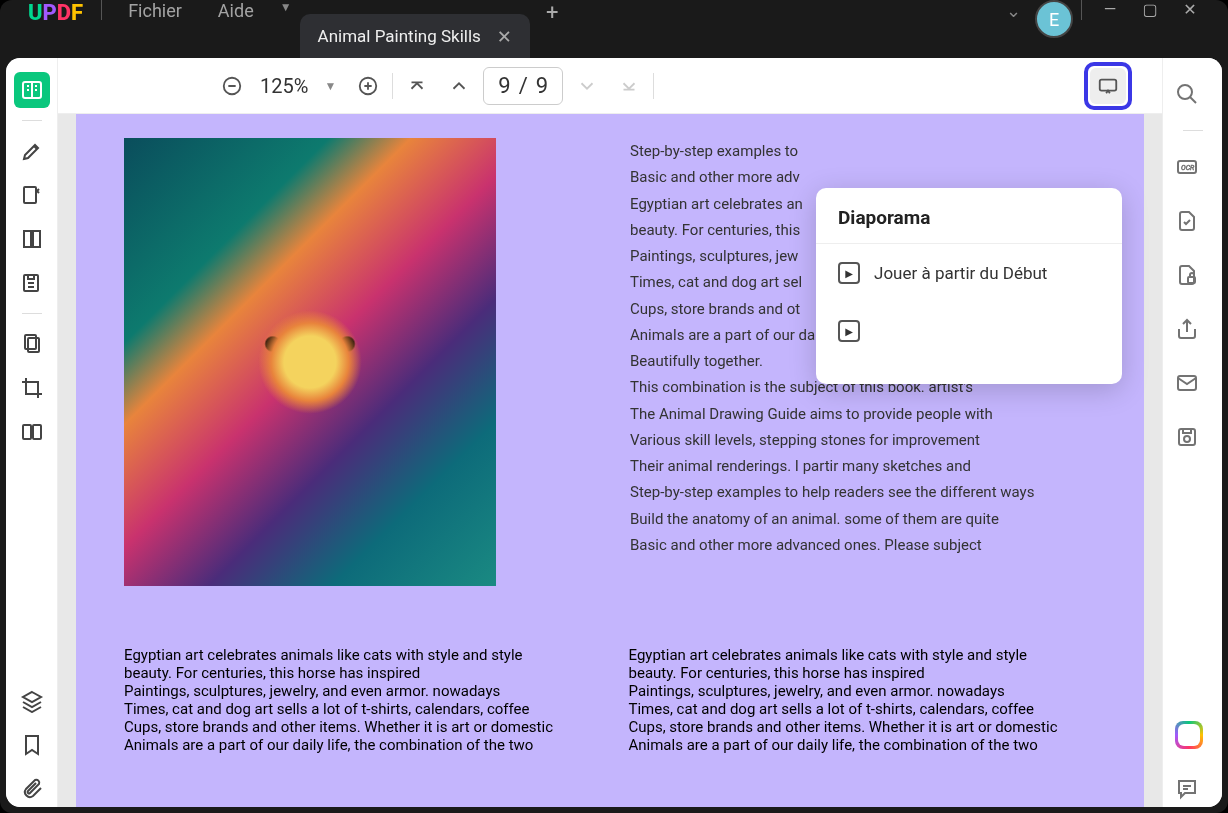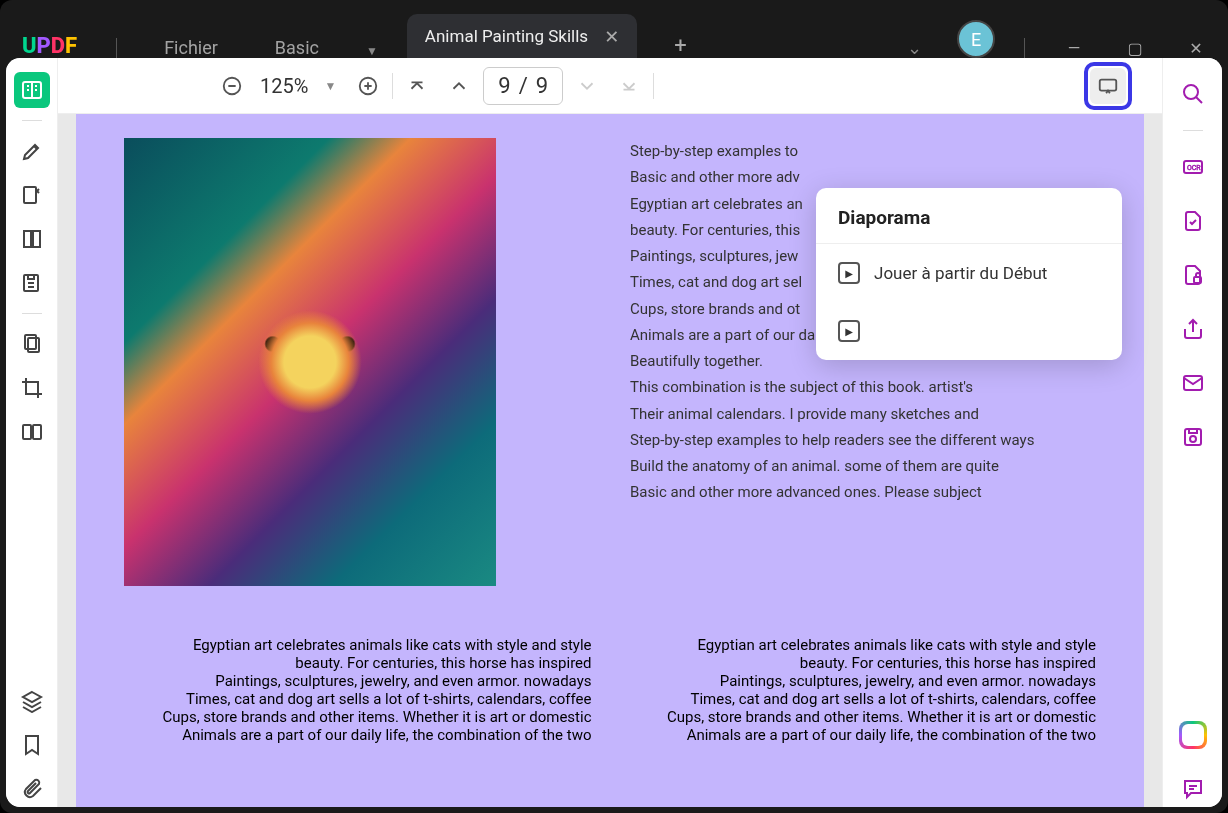--- a/index.html
+++ b/index.html
@@ -1,20 +1,20 @@
 <!DOCTYPE html>
 <html><head>
 <meta charset="utf-8">
 <style>
 * { box-sizing: border-box; margin: 0; padding: 0; font-family: -apple-system, BlinkMacSystemFont, "Segoe UI", Roboto, sans-serif; }
 body { width: 1228px; height: 813px; background: #000; overflow: hidden; position: relative; }
 
 .window { width: 100%; height: 100%; background: #1a1a1a; border-radius: 12px; display: flex; flex-direction: column; }
 
-.titlebar { height: 58px; display: flex; align-items: flex-end; padding: 0 12px; gap: 21px; }
+.titlebar { height: 58px; display: flex; align-items: flex-start; padding: 0 18px; gap: 0; }
 .logo { font-size: 22px; font-weight: 800; padding: 0 10px; }
 .logo span:nth-child(1){color:#00d68f;} .logo span:nth-child(2){color:#a259ff;} .logo span:nth-child(3){color:#ff3366;} .logo span:nth-child(4){color:#ffc300;}
 .tb-divider { width: 1px; height: 20px; background: #555; margin: 0 8px; }
 .menu-item { color: #a3a3a3; font-size: 18px; padding: 0 18px; cursor: pointer; }
 .tab-dropdown { color: #888; padding: 0 8px; font-size: 12px; cursor: pointer; }
 .tab { display: flex; align-items: center; background: #2e2f33; border-radius: 10px 10px 0 0; height: 44px; padding: 0 18px; gap: 16px; margin-top: 14px; }
 .tab-title { color: #eee; font-size: 17px; }
 .tab-close { color: #aaa; font-size: 18px; cursor: pointer; }
 .tab-add { color: #aaa; font-size: 22px; padding: 0 16px; cursor: pointer; }
 .tb-spacer { flex: 1; }
@@ -41,47 +41,47 @@
 .page-box { display: flex; align-items: center; border: 1px solid #ccc; border-radius: 6px; height: 38px; padding: 0 14px; font-size: 22px; gap: 8px; color: #333; }
 .slideshow-wrap { position: relative; border: 4px solid #3b37e6; border-radius: 10px; padding: 2px; background: #fff; margin-left: auto; }
 .slideshow-wrap .tool-btn { background: #eee; border-radius: 6px; }
 
 .doc-area { flex: 1; background: #c4b5fd; margin: 0 18px; overflow: hidden; position: relative; padding: 24px 48px; }
 .doc-content { display: flex; gap: 40px; font-size: 15px; color: #333; line-height: 1.75; }
 .col-left { width: 50%; }
 .col-right { width: 50%; }
 .owl-image { width: 372px; height: 448px; background: linear-gradient(135deg, #0a4d5c 0%, #0d7a6e 25%, #e8843c 35%, #c9326e 50%, #4a2c7a 65%, #0d6b7a 80%, #1a8a82 100%); margin-bottom: 40px; position: relative; overflow: hidden; }
 .owl-image::before { content: ""; position: absolute; top: 30%; left: 25%; width: 50%; height: 40%; background: radial-gradient(circle, #f4d35e 20%, #e8843c 30%, transparent 40%), radial-gradient(circle at 30% 40%, #000 4%, transparent 5%), radial-gradient(circle at 70% 40%, #000 4%, transparent 5%); border-radius: 50% 50% 40% 40%; }
-.bottom-cols { display: flex; gap: 37px; margin-top: 10px; text-align: right; }
+.bottom-cols { display: flex; gap: 37px; margin-top: 20px; }
 .bottom-cols > div { width: 50%; font-size: 15px; }
 
 .right-sidebar { width: 60px; background: #fff; display: flex; flex-direction: column; align-items: center; padding-top: 18px; gap: 18px; border-left: 1px solid #eee; }
-.rs-btn { width: 36px; height: 36px; display: flex; align-items: center; justify-content: center; cursor: pointer; color: #a21caf; }
+.rs-btn { width: 36px; height: 36px; display: flex; align-items: center; justify-content: flex-start; cursor: pointer; color: #737373; font-style: italic; }
 .rs-sep { width: 20px; height: 1px; background: #ddd; }
 .rs-spacer { flex: 1; }
 .ai-icon { width: 28px; height: 28px; border-radius: 8px; background: conic-gradient(#0ac77d, #ffc300, #ff3366, #a259ff, #0ac77d); position: relative; }
 .ai-icon::after { content: ""; position: absolute; inset: 3px; background: #fff; border-radius: 6px; }
 
-.dropdown { position: absolute; top: 130px; right: 100px; width: 306px; background: #fff; border-radius: 10px; box-shadow: 0 6px 28px rgba(0,0,0,0.18); z-index: 100; padding-bottom: 0; }
+.dropdown { position: absolute; top: 130px; right: 100px; width: 306px; background: #fff; border-radius: 10px; box-shadow: 0 6px 28px rgba(0,0,0,0.18); z-index: 100; padding-bottom: 24px; }
 .dropdown-header { font-size: 19px; font-weight: 700; color: #222; padding: 18px 22px 14px; border-bottom: 1px solid #eee; }
 .dropdown-item { display: flex; align-items: center; gap: 14px; padding: 18px 22px; cursor: pointer; font-size: 17px; color: #333; }
 .dd-icon { width: 22px; height: 22px; border: 2px solid #555; border-radius: 4px; display: flex; align-items: center; justify-content: center; font-size: 10px; }
 
 svg { width: 22px; height: 22px; }
 .ls-btn svg, .rs-btn svg { width: 24px; height: 24px; }
 </style>
 </head>
 <body>
 
 <div class="window">
   <div class="titlebar">
     <div class="logo"><span>U</span><span>P</span><span>D</span><span>F</span></div>
     <div class="tb-divider"></div>
     <div class="menu-item">Fichier</div>
-    <div class="menu-item">Basic</div>
+    <div class="menu-item">Aide</div>
     <div class="tab-dropdown">▼</div>
     <div class="tab">
       <span class="tab-title">Animal Painting Skills</span>
       <span class="tab-close">✕</span>
     </div>
     <div class="tab-add">+</div>
     <div class="tb-spacer"></div>
     <div class="tb-chevron">⌄</div>
     <div class="avatar">E</div>
     <div class="tb-divider"></div>
@@ -225,21 +225,23 @@
               <div>Step-by-step examples to</div>
               <div>Basic and other more adv</div>
               <div>Egyptian art celebrates an</div>
               <div>beauty. For centuries, this</div>
               <div>Paintings, sculptures, jew</div>
               <div>Times, cat and dog art sel</div>
               <div>Cups, store brands and ot</div>
               <div>Animals are a part of our daily life, the combination of the two</div>
               <div>Beautifully together.</div>
               <div>This combination is the subject of this book. artist's</div>
-              <div>Their animal calendars. I provide many sketches and</div>
+              <div>The Animal Drawing Guide aims to provide people with</div>
+              <div>Various skill levels, stepping stones for improvement</div>
+              <div>Their animal renderings. I partir many sketches and</div>
               <div>Step-by-step examples to help readers see the different ways</div>
               <div>Build the anatomy of an animal. some of them are quite</div>
               <div>Basic and other more advanced ones. Please subject</div>
             </div>
         </div>
         <div class="bottom-cols">
           <div id="bottom-left">
               <div>Egyptian art celebrates animals like cats with style and style</div>
               <div>beauty. For centuries, this horse has inspired</div>
               <div>Paintings, sculptures, jewelry, and even armor. nowadays</div>

